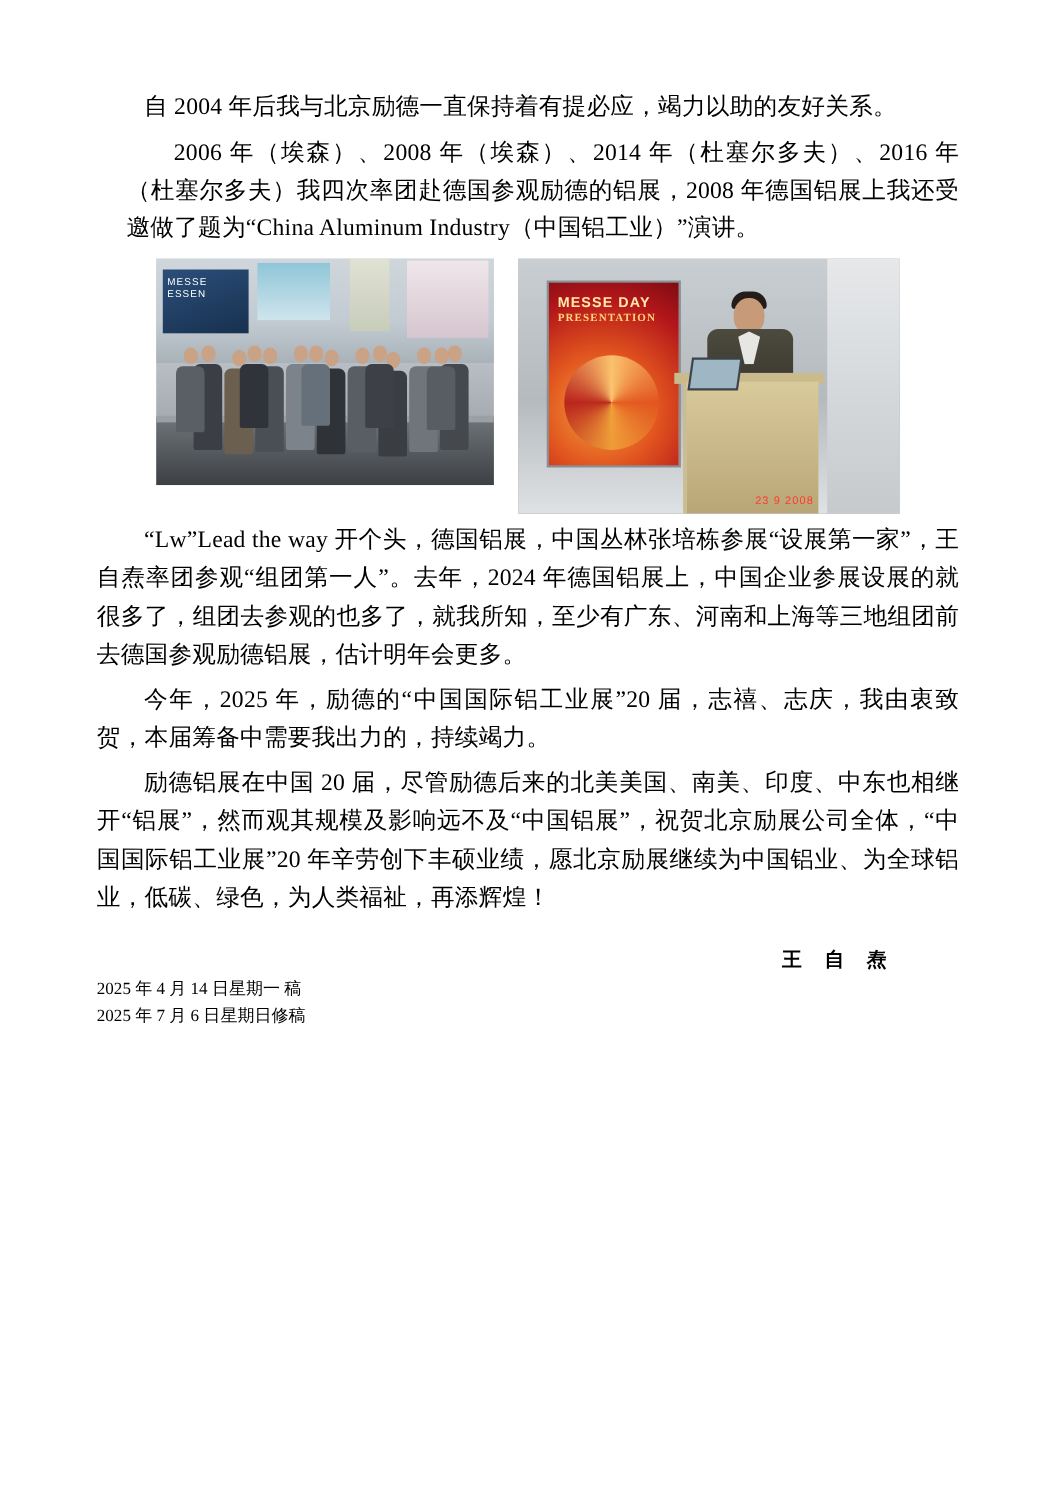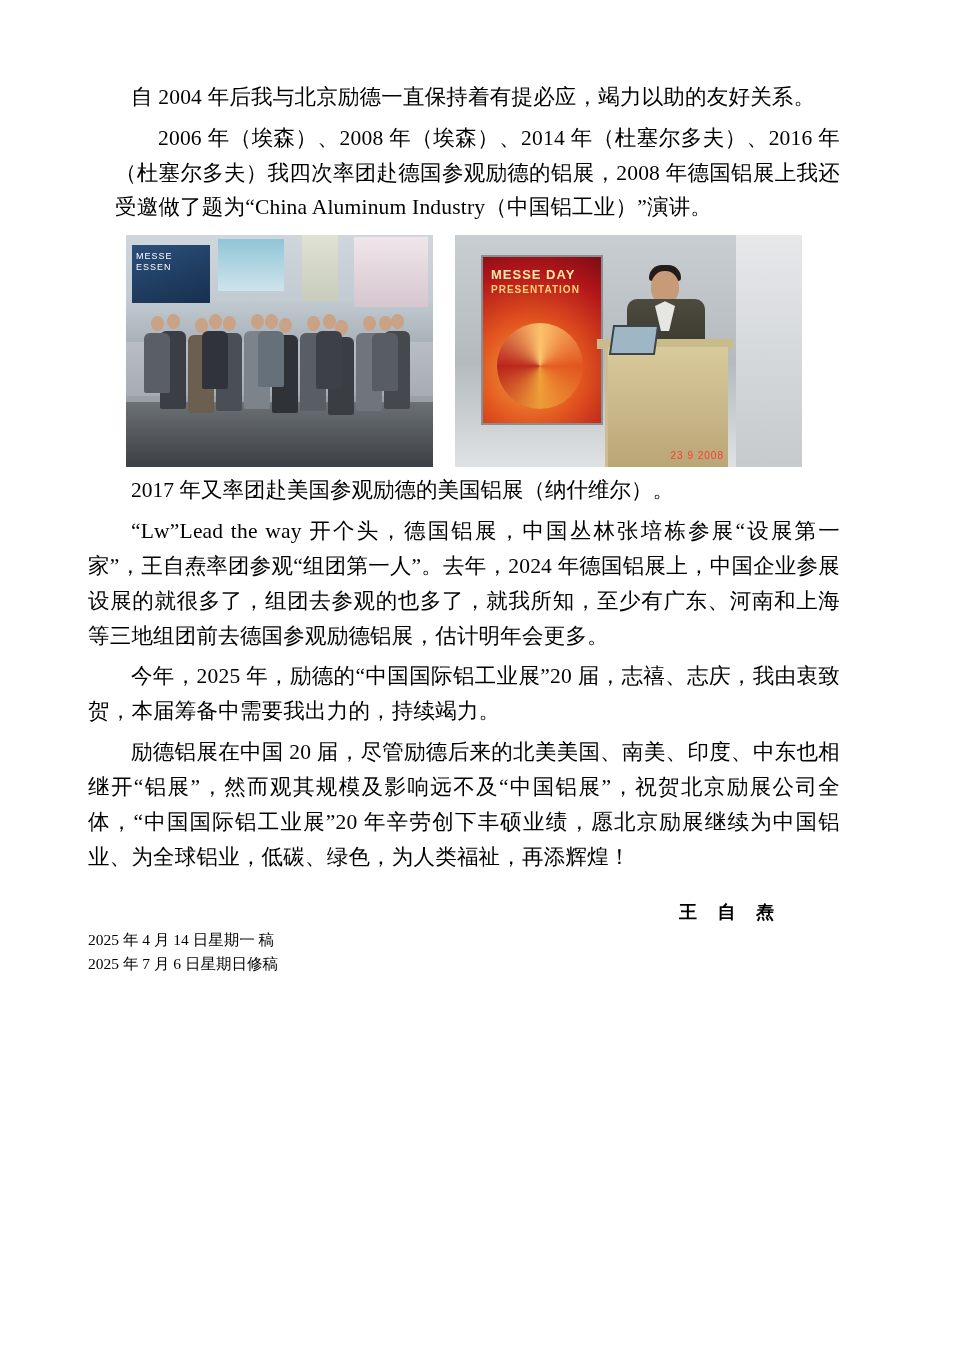--- a/index.html
+++ b/index.html
@@ -13,21 +13,21 @@
     font-family: "Liberation Serif", "DejaVu Serif", serif;
     color: #000000;
     position: relative;
     overflow: hidden;
   }
   .page {
     position: relative;
     width: 960px;
     height: 1357px;
     box-sizing: border-box;
-    padding: 80px 120px 0 88px;
+    padding: 80px 88px 0 88px;
   }
   .para {
     font-size: 21.5px;
     line-height: 1.62;
     text-align: justify;
     text-justify: inter-ideograph;
     margin: 0 0 6px 0;
     text-indent: 2em;
     letter-spacing: 0.2px;
   }
@@ -42,21 +42,21 @@
     gap: 22px;
   }
   .photo {
     position: relative;
     overflow: hidden;
     border: 0;
   }
   
   .photo-group {
     width: 307px;
-    height: 232px;
+    height: 206px;
     background: linear-gradient(#d8dce0, #b9bfc4 45%, #8e949a 100%);
   }
   .pg-wall {
     position: absolute; left: 0; top: 0; width: 100%; height: 46%;
     background: linear-gradient(180deg,#cfd6dc 0%, #c3cbd2 60%, #a9b2b8 100%);
   }
   .pg-banner {
     position: absolute; left: 6px; top: 10px; width: 78px; height: 58px;
     background: linear-gradient(160deg,#2b4f7a,#17304e);
     color: #fff; font-size: 9px; font-family: "Liberation Sans", sans-serif;
@@ -105,21 +105,21 @@
   .ps-poster {
     position: absolute; left: 28px; top: 22px; width: 118px; height: 166px;
     background: radial-gradient(circle at 40% 70%, #f0a33a 0%, #e2551f 38%, #b3161a 75%, #7d0c14 100%);
     box-shadow: 0 0 0 2px #8a8f93;
   }
   .ps-poster .t1 {
     color: #ffe9a8; font-family: "Liberation Sans", sans-serif; font-weight: bold;
     font-size: 13px; letter-spacing: 1px; margin: 10px 0 0 8px;
   }
   .ps-poster .t2 {
-    color: #ffd27a; font-family: Liberation Sans, sans-serif; font-weight: bold;
+    color: #ffd27a; font-family: Liberation Serif, serif; font-weight: bold;
     font-size: 10px; letter-spacing: 1px; margin: 2px 0 0 8px;
   }
   .ps-swirl {
     position: absolute; left: 14px; bottom: 14px; width: 86px; height: 86px;
     border-radius: 50%;
     background: conic-gradient(#ffd27a,#e2551f,#f0a33a,#b3161a,#ffd27a);
     opacity: .85;
   }
   .ps-podium {
     position: absolute; left: 150px; bottom: 0; width: 120px; height: 120px;
@@ -282,21 +282,20 @@
       <div class="ps-podium-top"></div>
       <div class="ps-podium"></div>
       <div class="ps-laptop">
           <div class="ps-screen"></div>
         </div>
       <div class="ps-date">23  9 2008</div>
     </div>
 
   </div>
 
-  <p class="caption-line">2017 年又率团赴美国参观励德的美国铝展（纳什维尔）。</p>
 
   <p class="para">“Lw”Lead the way 开个头，德国铝展，中国丛林张培栋参展“设展第一家”，王自焘率团参观“组团第一人”。去年，2024 年德国铝展上，中国企业参展设展的就很多了，组团去参观的也多了，就我所知，至少有广东、河南和上海等三地组团前去德国参观励德铝展，估计明年会更多。</p>
 
   <p class="para">今年，2025 年，励德的“中国国际铝工业展”20 届，志禧、志庆，我由衷致贺，本届筹备中需要我出力的，持续竭力。</p>
 
   <p class="para">励德铝展在中国 20 届，尽管励德后来的北美美国、南美、印度、中东也相继开“铝展”，然而观其规模及影响远不及“中国铝展”，祝贺北京励展公司全体，“中国国际铝工业展”20 年辛劳创下丰硕业绩，愿北京励展继续为中国铝业、为全球铝业，低碳、绿色，为人类福祉，再添辉煌！</p>
 
   <div class="sign">王 自 焘</div>
   <div class="date-line">2025 年 4 月 14 日星期一 稿</div>
   <div class="date-line">2025 年 7 月 6 日星期日修稿</div>

